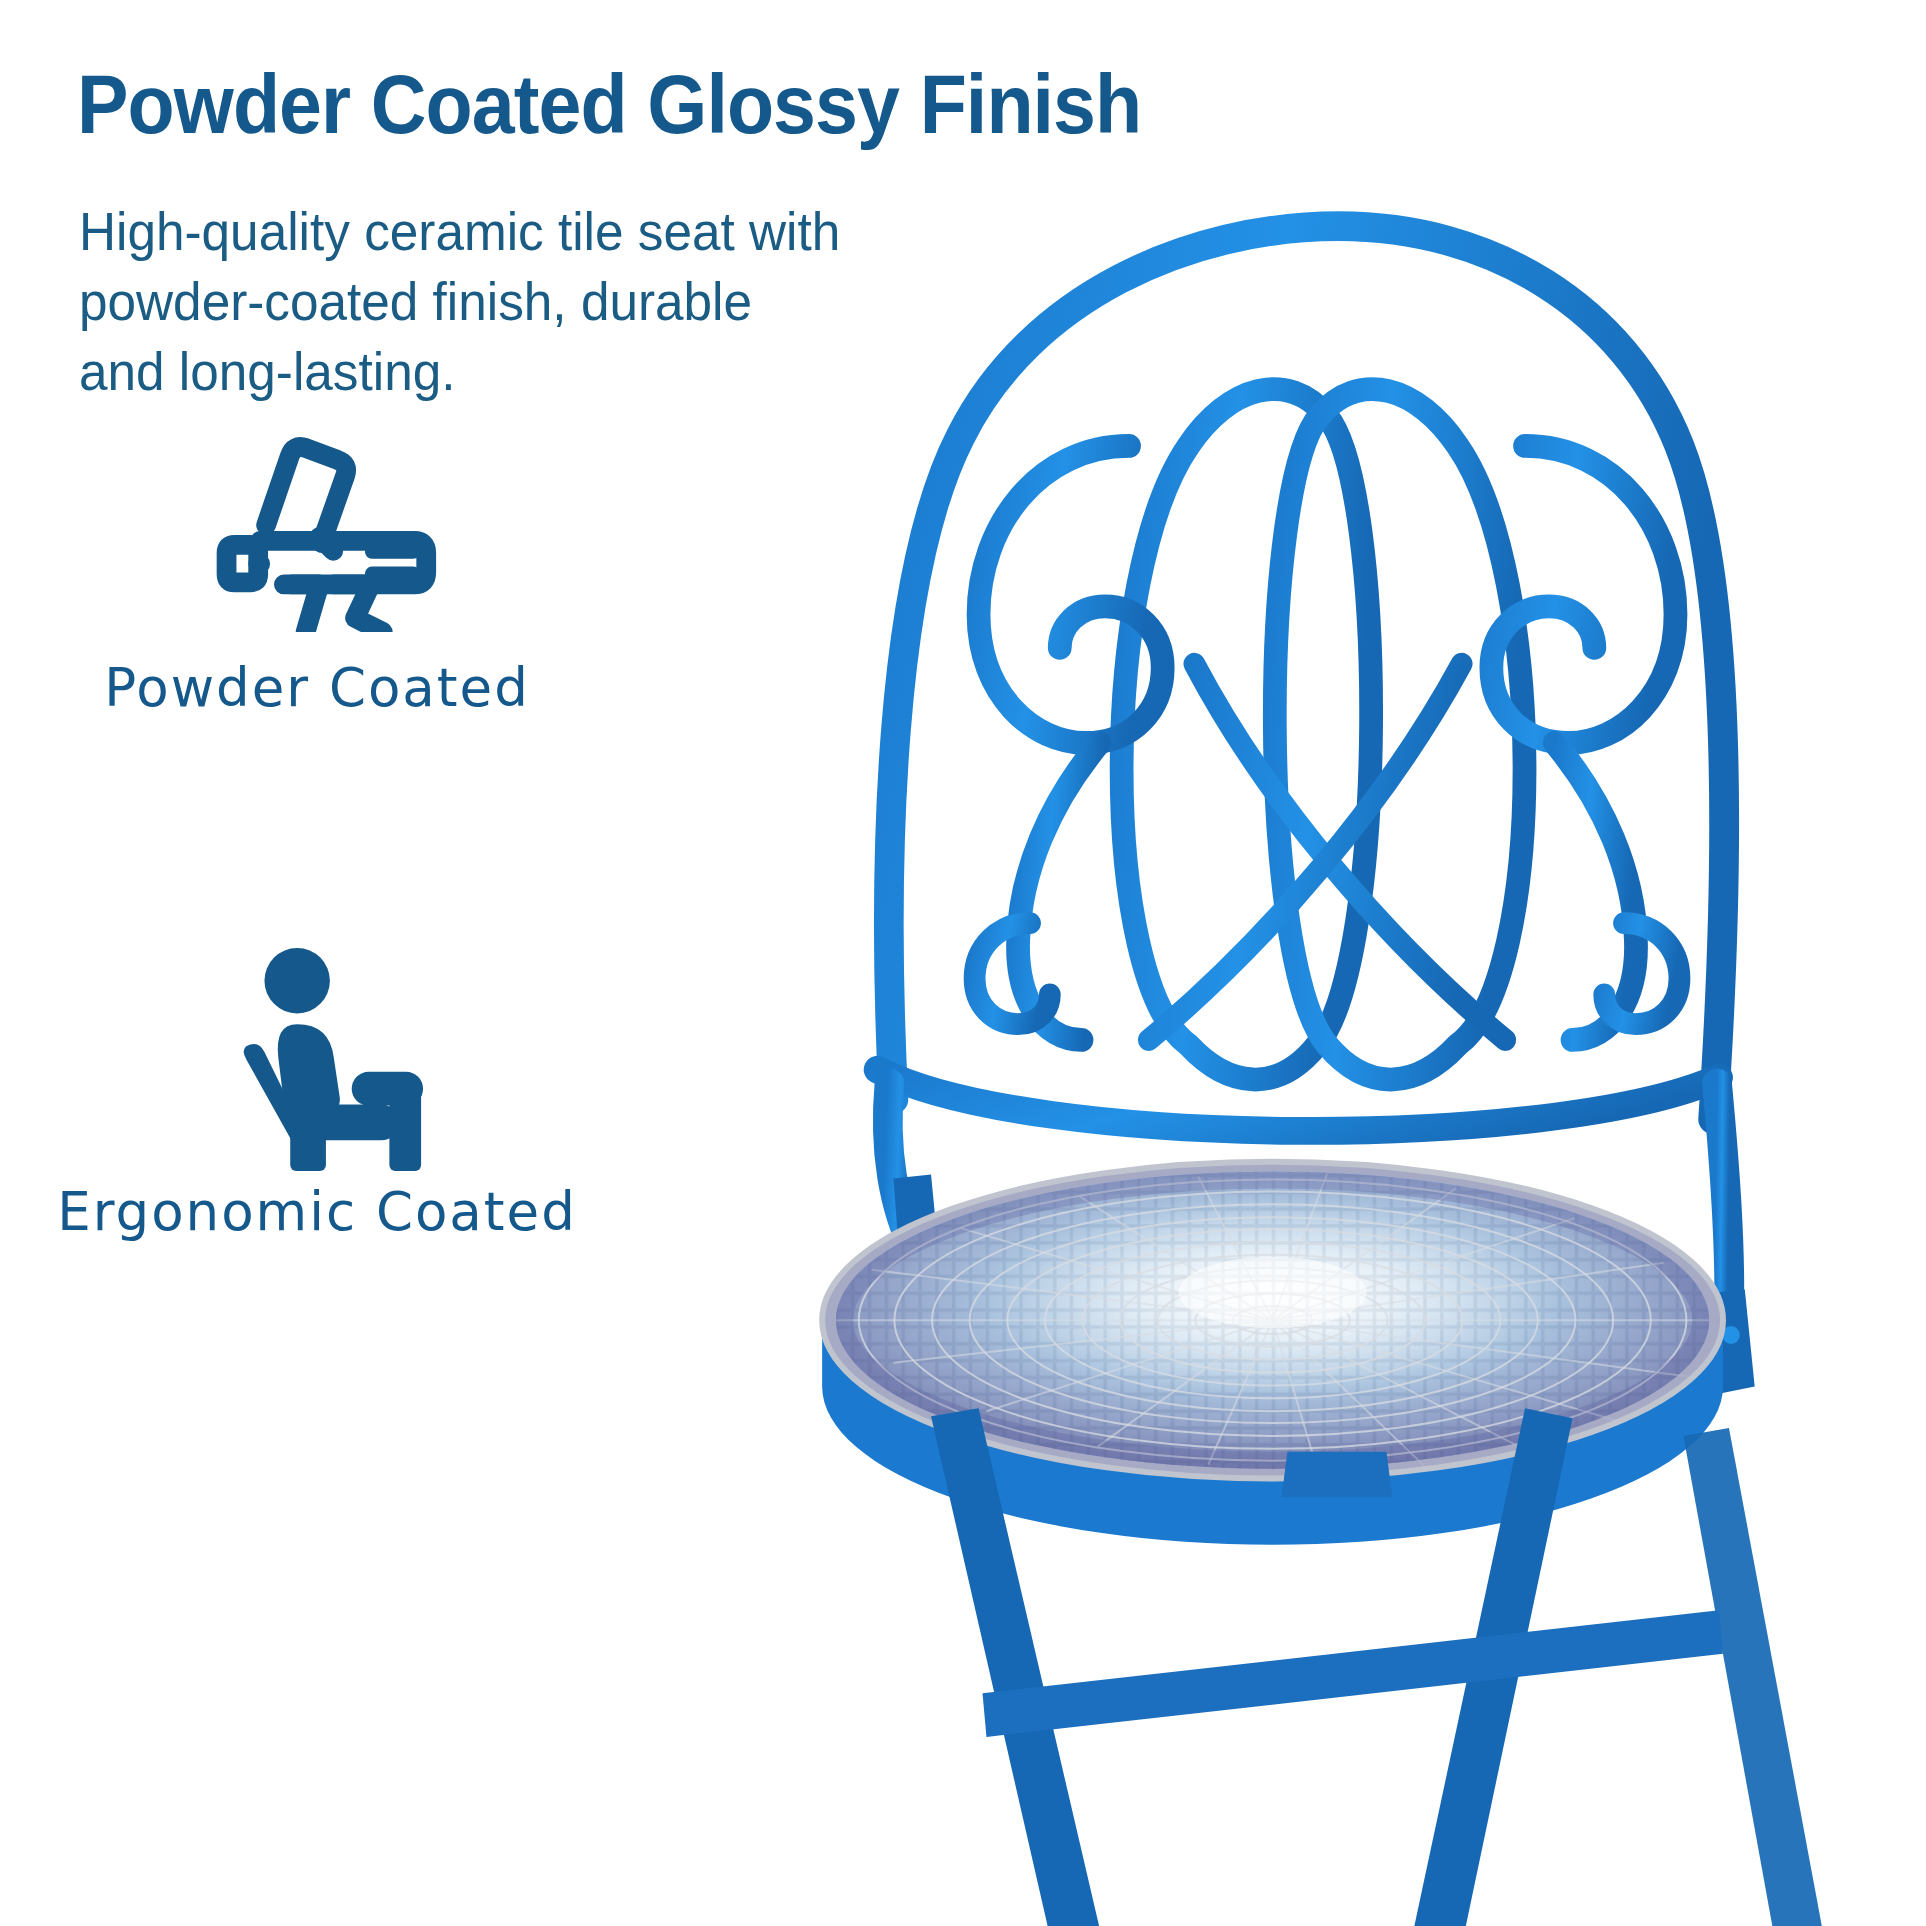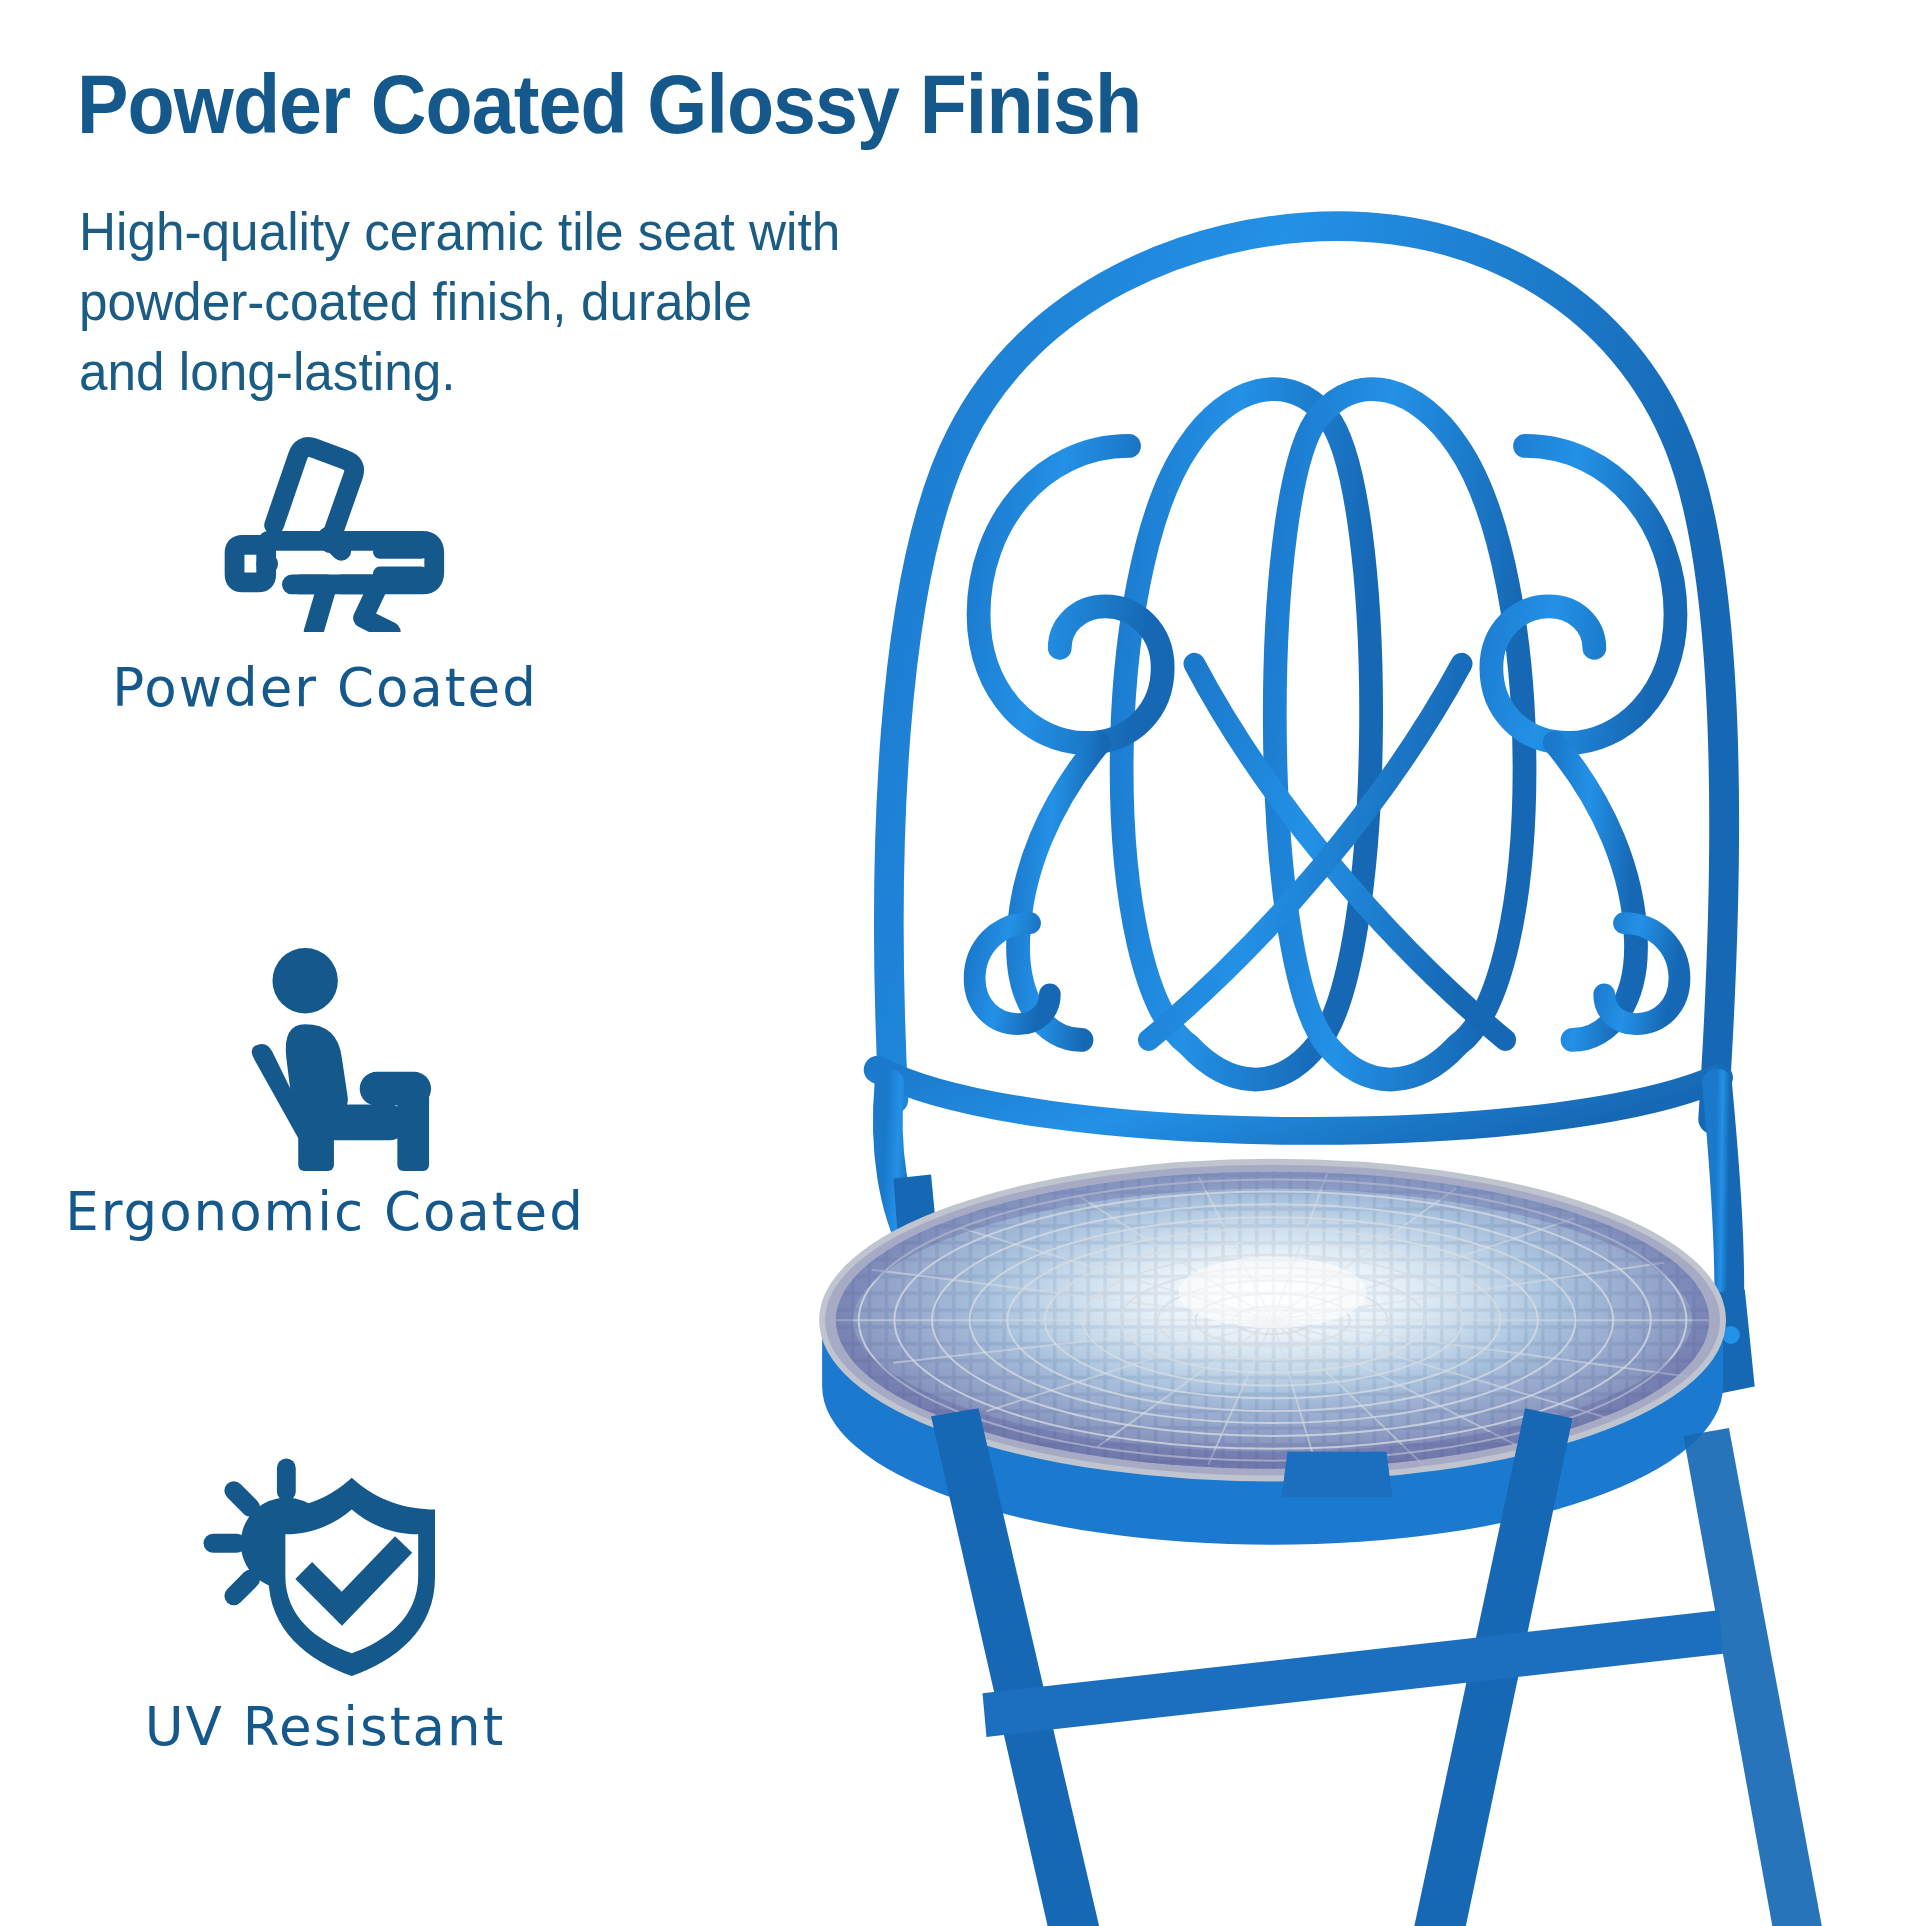--- a/index.html
+++ b/index.html
@@ -22,21 +22,21 @@
   }
   .subcopy{
     position:absolute;left:79px;top:196px;width:891px;
     font-size:54px;line-height:1.30;
     font-weight:normal;color:#1B5C84;
     transform:scaleX(.95);transform-origin:left top;
   }
   .subcopy span{display:block;}
 
   
-  .feature{position:absolute;left:8px;width:634px;text-align:center;}
+  .feature{position:absolute;left:0;width:634px;text-align:center;}
   .feat-icon{height:213px;display:flex;align-items:center;justify-content:center;}
   .feat-icon svg{display:block;}
   .feat-label{
     margin-top:18px;
     font-size:53px;color:#14588C;font-weight:normal;
     letter-spacing:2px;
     font-family:"DejaVu Sans",sans-serif;
   }
   #feature-0{top:426px;}
   #feature-1{top:950px;}
@@ -106,52 +106,20 @@
 
           <rect x="188" y="146" width="32" height="84" rx="6"></rect>
 
           <rect x="88" y="186" width="36" height="44" rx="6"></rect>
         </g>
       </svg>
     </div>
     <div class="feat-label">Ergonomic Coated</div>
   </div>
 
-  <div class="feature" id="feature-2">
-    <div class="feat-icon">
-      <svg width="248" height="228" viewBox="0 0 250 230">
-
-        <g stroke="#14588C" stroke-width="19" stroke-linecap="round">
-          <line x1="86" y1="10" x2="86" y2="34"></line>
-          <line x1="33" y1="33" x2="50" y2="50"></line>
-          <line x1="12" y1="86" x2="36" y2="86"></line>
-          <line x1="33" y1="139" x2="50" y2="122"></line>
-        </g>
-
-        <circle cx="86" cy="86" r="46" fill="#14588C"></circle>
-
-        <path d="M152 20
-                 C178 44 208 52 236 52
-                 L236 120
-                 C236 174 196 204 152 220
-                 C108 204 68 174 68 120
-                 L68 52
-                 C96 52 126 44 152 20 Z" fill="#14588C"></path>
-        <path d="M152 52
-                 C173 70 197 77 219 77
-                 L219 119
-                 C219 160 188 184 152 197
-                 C116 184 85 160 85 119
-                 L85 77
-                 C107 77 131 70 152 52 Z" fill="#ffffff"></path>
-        <path d="M112 122 L142 152 L196 96" fill="none" stroke="#14588C" stroke-width="24" stroke-linecap="square" stroke-linejoin="miter"></path>
-      </svg>
-    </div>
-    <div class="feat-label">UV Resistant</div>
-  </div>
 
   <div id="chair-photo">
     <svg viewBox="0 0 1306 1796" xmlns="http://www.w3.org/2000/svg">
       <defs>
 
         <radialGradient id="seatGlow" cx="50%" cy="42%" r="62%">
           <stop offset="0%" stop-color="#FFFFFF"></stop>
           <stop offset="22%" stop-color="#DCEFF9"></stop>
           <stop offset="52%" stop-color="#8FCBEC"></stop>
           <stop offset="78%" stop-color="#7FA8D8"></stop>

